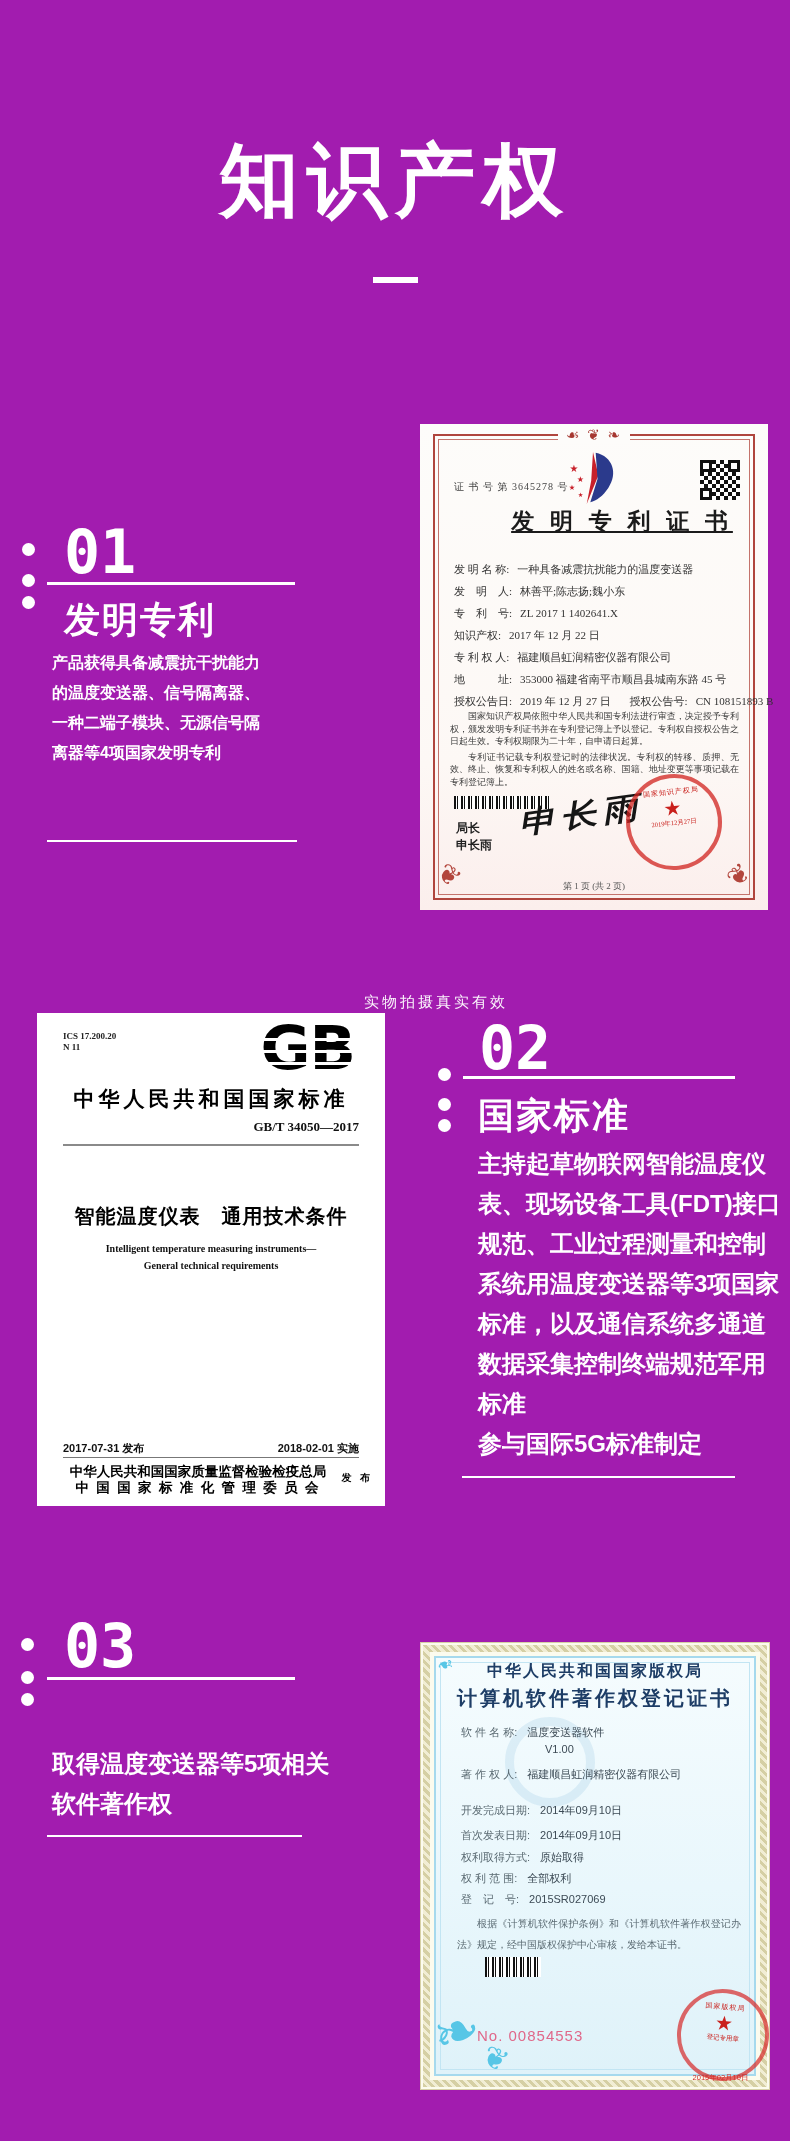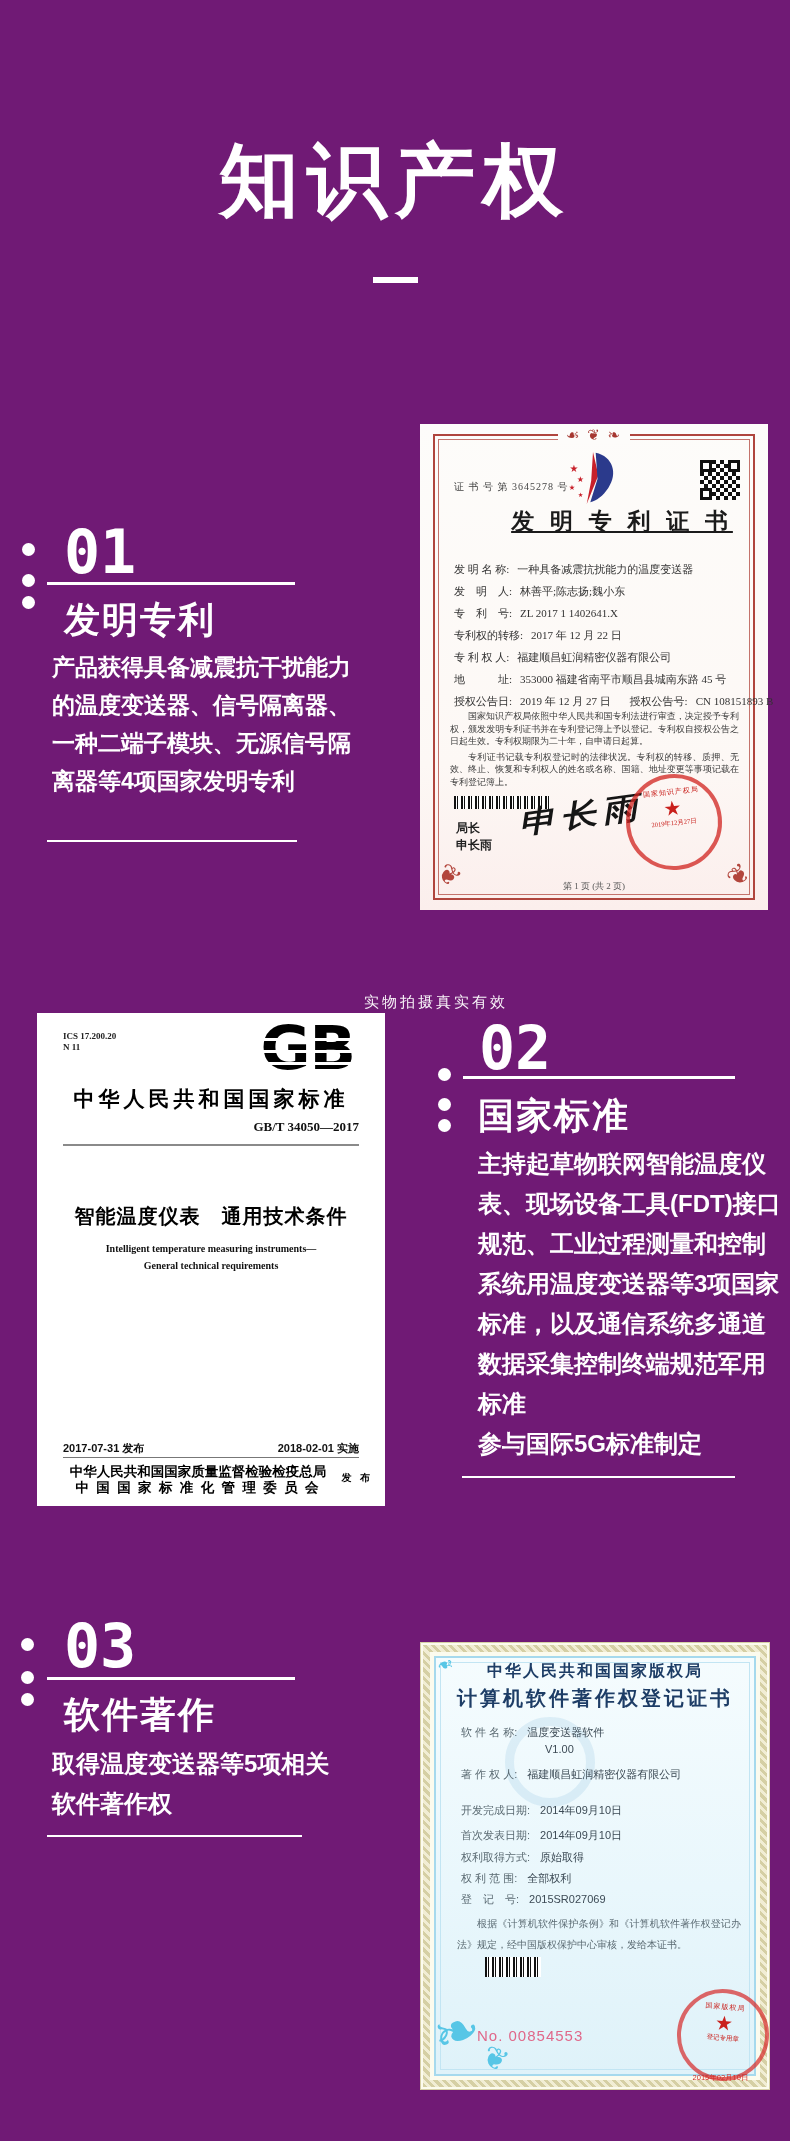--- a/index.html
+++ b/index.html
@@ -1,31 +1,31 @@
 <!DOCTYPE html>
 <html><head>
 <meta charset="utf-8">
 <style>
   html,body{margin:0;padding:0;background:#870505;}
-  #page{position:relative;width:790px;height:2141px;background:#701a75;overflow:hidden;
+  #page{position:relative;width:790px;height:2141px;background:#a21caf;overflow:hidden;
         font-family:"Liberation Sans",sans-serif;color:#fff;}
   .abs{position:absolute;}
   
   .page-title{left:0;top:128px;width:790px;text-align:center;font-size:80px;font-weight:900;
               letter-spacing:8px;color:#fff;}
   .title-dash{left:373px;top:277px;width:45px;height:6px;background:#fff;}
   .page-subtitle{left:0;top:332px;width:790px;text-align:center;font-size:31px;font-weight:700;
                  letter-spacing:2px;color:#fff;}
   
   .dot{position:absolute;width:13px;height:13px;border-radius:50%;background:#fff;}
   .sec-num{font-family:"DejaVu Sans Mono",monospace;font-weight:700;font-size:60px;line-height:1;color:#fff;}
   .wline{position:absolute;background:#fff;height:3px;}
   .wline.thin{height:2px;}
   .sec-head{font-size:36px;font-weight:900;letter-spacing:2px;color:#fff;}
-  .sec-body{font-size:23px;font-weight:600;line-height:38px;white-space:pre;color:#fff;}
+  .sec-body{font-size:16px;font-weight:600;line-height:30px;white-space:pre;color:#fff;}
   .sec-body.b2{font-size:24px;line-height:40px;}
   .cert-caption{font-size:15px;letter-spacing:3px;color:rgba(255,255,255,.95);}
   
   .pcert{left:420px;top:424px;width:348px;height:486px;
          background:linear-gradient(180deg,#fdfcfa 0%,#fdf8f5 70%,#fbeeec 100%);
          font-family:"Liberation Serif",serif;color:#333;}
   .pcert .frame{position:absolute;inset:10px 13px;border:2px solid #b0453d;}
   .pcert .frame::after{content:"";position:absolute;inset:3px;border:1px solid #c4736c;}
   .p-orn{left:0;top:2px;width:348px;text-align:center;font-size:15px;color:#a63831;letter-spacing:2px;}
   .p-orn span{background:#fdfcfa;padding:0 8px;}
@@ -131,21 +131,21 @@
     <div class="abs qr">
         <i class="a"></i>
         <i class="b"></i>
         <i class="c"></i>
       </div>
     <div class="abs p-title">发 明 专 利 证 书</div>
 
     <div class="p-row" style="top:138px;"><span class="lab">发 明 名 称:</span><span class="val">一种具备减震抗扰能力的温度变送器</span></div>
     <div class="p-row" style="top:160px;"><span class="lab">发　明　人:</span><span class="val">林善平;陈志扬;魏小东</span></div>
     <div class="p-row" style="top:182px;"><span class="lab">专　利　号:</span><span class="val">ZL 2017 1 1402641.X</span></div>
-    <div class="p-row" style="top:204px;"><span class="lab">专利权的转移:</span><span class="val">2017 年 12 月 22 日</span></div>
+    <div class="p-row" style="top:204px;"><span class="lab">知识产权:</span><span class="val">2017 年 12 月 22 日</span></div>
     <div class="p-row" style="top:226px;"><span class="lab">专 利 权 人:</span><span class="val">福建顺昌虹润精密仪器有限公司</span></div>
     <div class="p-row" style="top:248px;"><span class="lab">地　　　址:</span><span class="val">353000 福建省南平市顺昌县城南东路 45 号</span></div>
     <div class="p-row" style="top:270px;">
       <span class="lab">授权公告日:</span><span class="val">2019 年 12 月 27 日</span>
       <span class="lab" style="margin-left:16px;">授权公告号:</span><span class="val">CN 108151893 B</span>
     </div>
 
     <div class="abs p-paras">
       <p>国家知识产权局依照中华人民共和国专利法进行审查，决定授予专利权，颁发发明专利证书并在专利登记簿上予以登记。专利权自授权公告之日起生效。专利权期限为二十年，自申请日起算。</p>
       <p>专利证书记载专利权登记时的法律状况。专利权的转移、质押、无效、终止、恢复和专利权人的姓名或名称、国籍、地址变更等事项记载在专利登记簿上。</p>
@@ -202,21 +202,20 @@
     <div class="abs gb-issuer" style="top:450px;">中华人民共和国国家质量监督检验检疫总局</div>
     <div class="abs gb-issuer" style="top:466px;letter-spacing:2px;">中 国 国 家 标 准 化 管 理 委 员 会</div>
     <div class="abs gb-pub">发 布</div>
   </div>
 
   <span class="dot" style="left:21px;top:1638px;"></span>
   <span class="dot" style="left:21px;top:1671px;"></span>
   <span class="dot" style="left:21px;top:1693px;"></span>
   <div class="abs sec-num" style="left:64px;top:1616px;">03</div>
   <div class="wline" style="left:47px;top:1677px;width:248px;"></div>
-  <div class="abs sec-head" style="left:64px;top:1691px;">软件著作</div>
   <div class="abs sec-body b2" style="left:52px;top:1744px;">取得温度变送器等5项相关
 软件著作权</div>
   <div class="wline thin" style="left:47px;top:1835px;width:255px;"></div>
 
   <div class="abs swc">
     <div class="sw-inner"></div>
     <div class="wm"></div>
     <span class="flourish" style="left:16px;top:10px;font-size:20px;transform:rotate(160deg);">❧</span>
     <div class="abs sw-t1">中华人民共和国国家版权局</div>
     <div class="abs sw-t2">计算机软件著作权登记证书</div>

